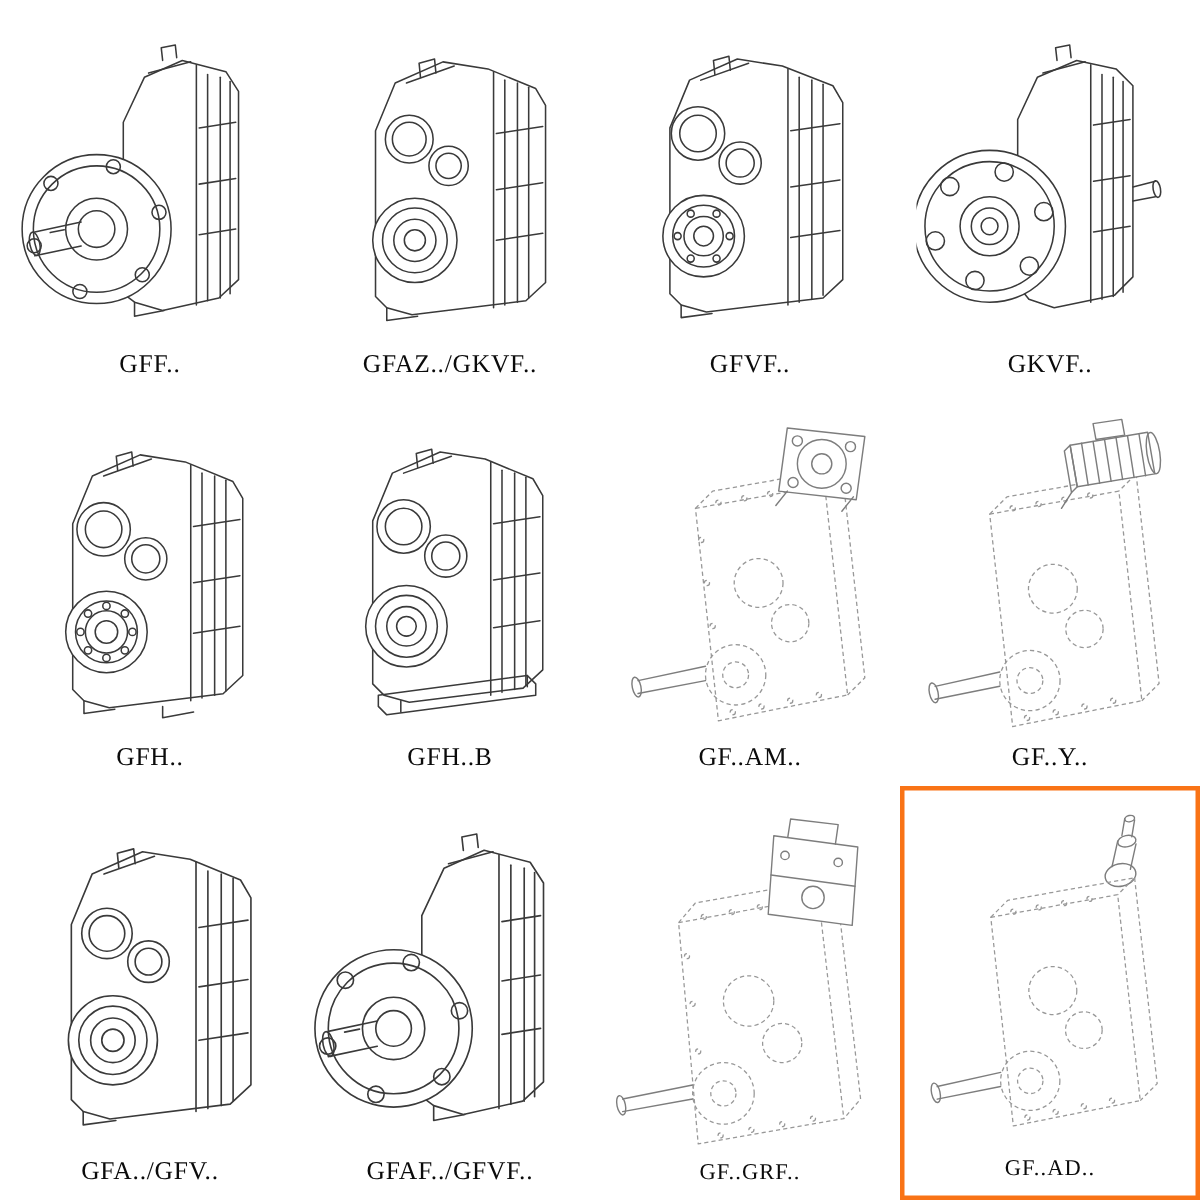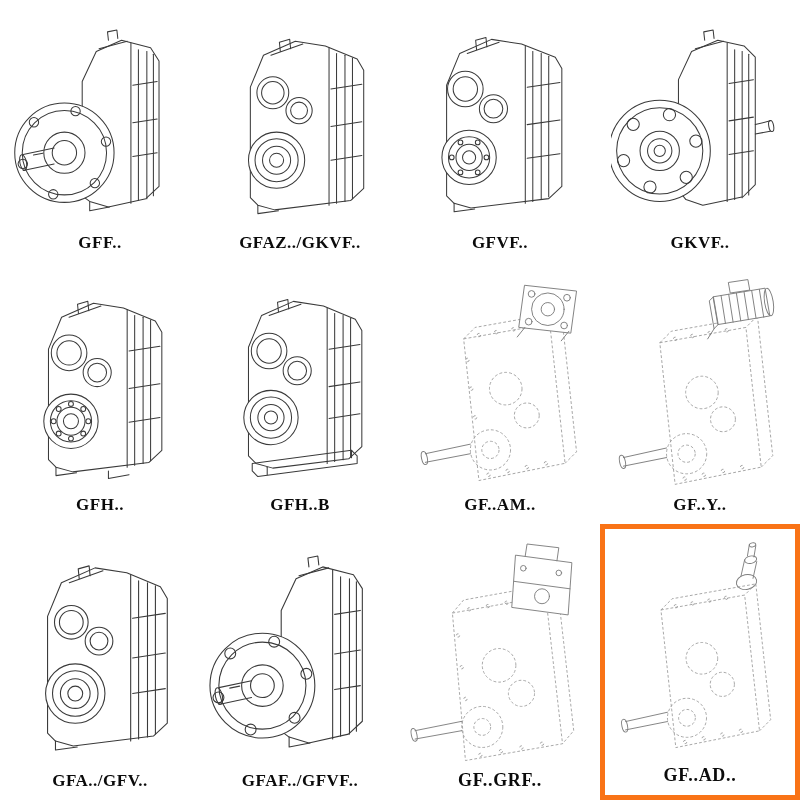--- a/index.html
+++ b/index.html
@@ -6,24 +6,24 @@
   html,body{width:800px;height:800px;background:#fff;overflow:hidden;
     font-family:"Liberation Serif",serif}
   .page{width:800px;height:800px;display:grid;
     grid-template-columns:repeat(4,1fr);
     grid-template-rows:262px 262px 276px}
   .cell{display:flex;flex-direction:column;align-items:center;
     justify-content:flex-end;padding:4px 2px 9px;overflow:hidden}
   .art{flex:1 1 auto;min-height:0;width:100%;display:flex;
     align-items:center;justify-content:center}
   .art svg{max-width:100%;max-height:100%}
-  .label{font-weight:bold;font-size:17px;letter-spacing:.5px;color:#0b0b0b;
+  .label{font-weight:normal;font-size:17px;letter-spacing:.5px;color:#0b0b0b;
     white-space:nowrap;line-height:1.15}
-  .label-lg{font-size:18px;letter-spacing:.7px}
-  .cell-bordered{border:5px solid #f97316}
+  .label-lg{font-size:15px;letter-spacing:.7px}
+  .cell-bordered{border:3px solid #f97316}
   
   .ink{stroke:#3a3a3a;fill:none;stroke-width:1.1;stroke-linejoin:round;stroke-linecap:round}
   .ghost{stroke:#989898;fill:none;stroke-width:.9;stroke-dasharray:3 2.2;stroke-linejoin:round}
   .thin{stroke:#7d7d7d;fill:none;stroke-width:1;stroke-linejoin:round;stroke-linecap:round}
 </style>
 </head>
 <body>
 
 <div class="page">
 

